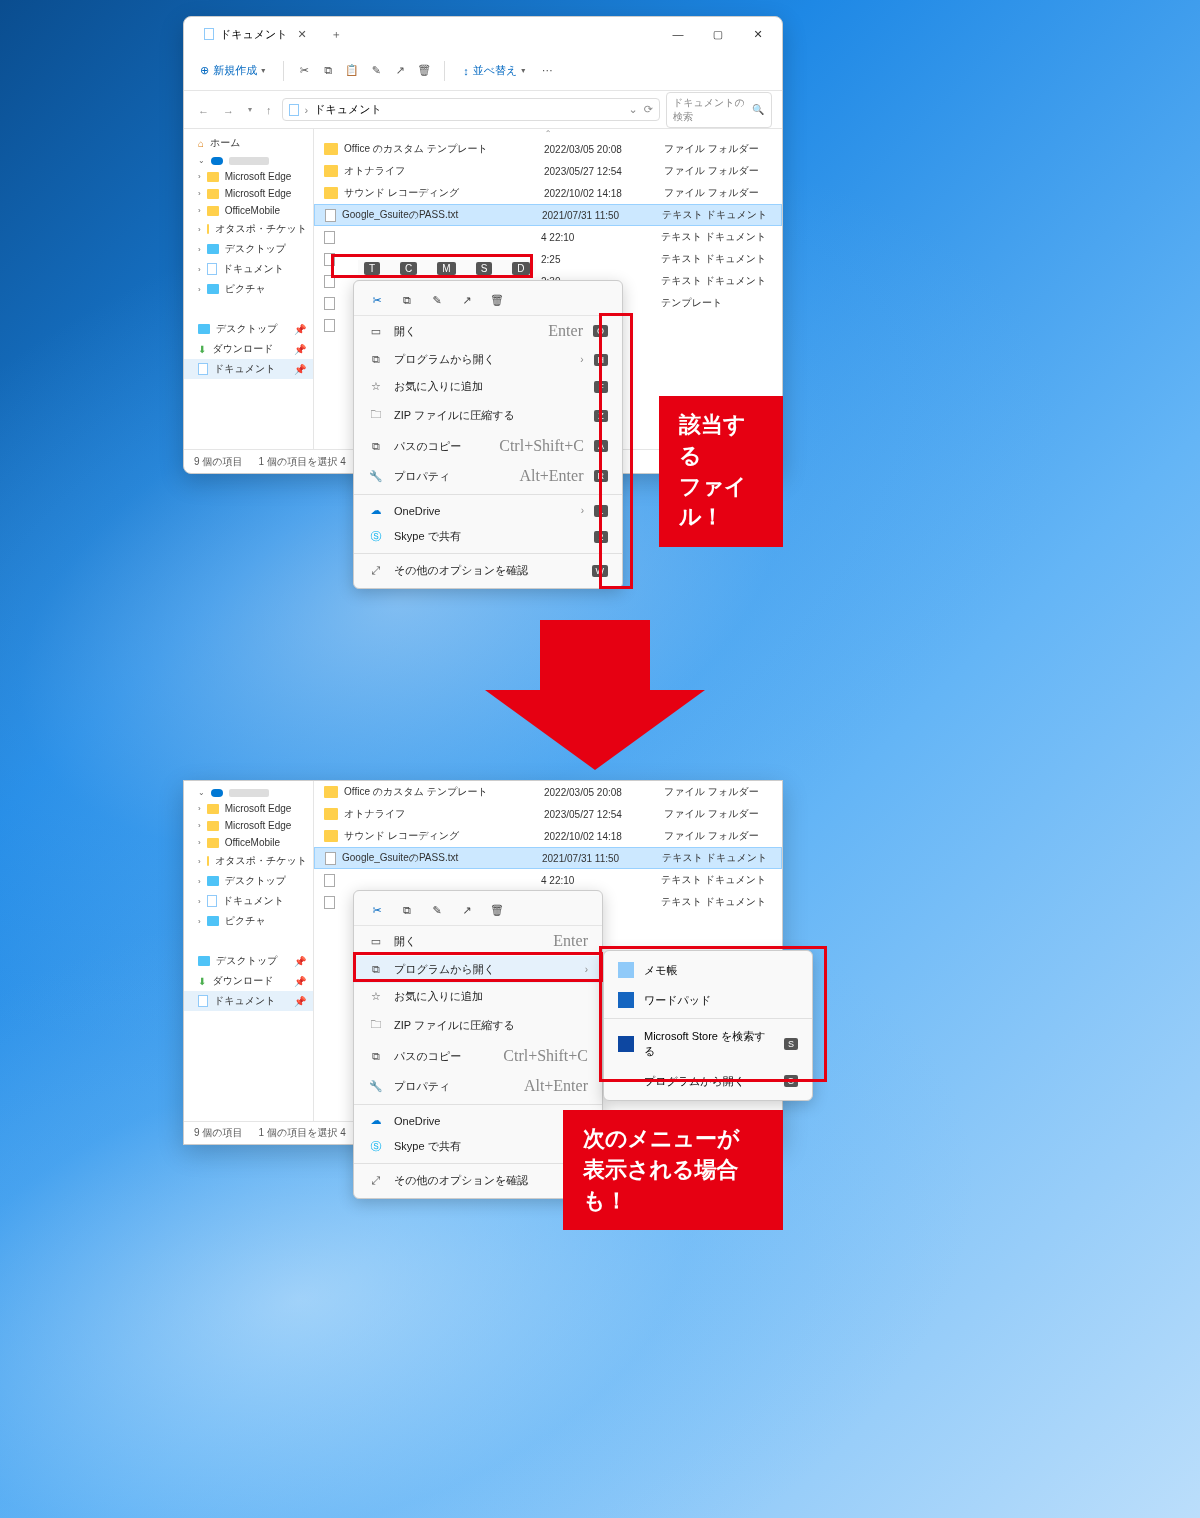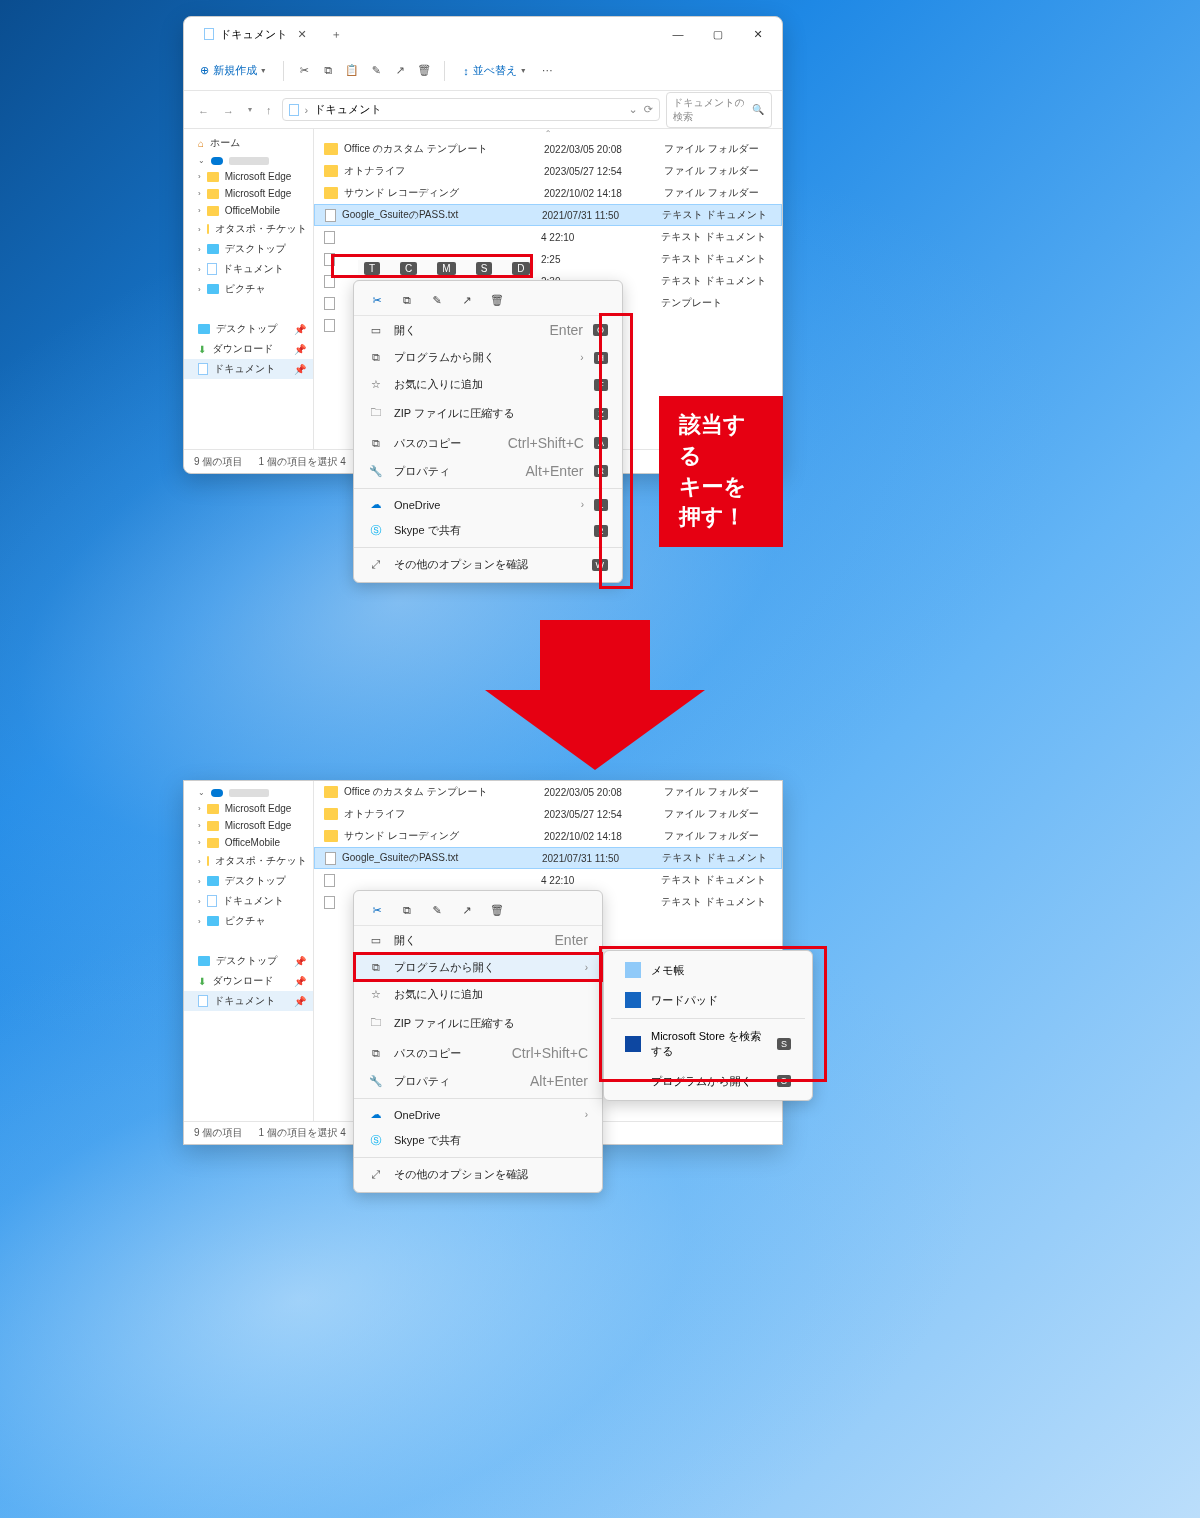--- a/index.html
+++ b/index.html
@@ -62,40 +62,40 @@
 .view-toggle { border: 1px solid #ccc; padding: 1px 4px; }
 
 
 .ctx-menu { position: absolute; background: #f9f9f9; border: 1px solid #ccc; border-radius: 6px; box-shadow: 0 4px 16px rgba(0,0,0,0.2); padding: 4px 0; font-size: 11px; min-width: 270px; z-index: 100; }
 .ctx-toolbar { display: flex; gap: 12px; padding: 6px 14px; border-bottom: 1px solid #e5e5e5; }
 .ctx-toolbar .ti { width: 18px; height: 18px; display: flex; align-items: center; justify-content: center; color: #444; }
 .ctx-item { display: flex; align-items: center; gap: 10px; padding: 6px 14px; color: #222; position: relative; }
 .ctx-item.highlighted { background: #e5f1fb; }
 .ctx-icon { width: 16px; display: flex; justify-content: center; color: #555; }
 .ctx-label { flex: 1; }
-.ctx-shortcut { color: #888; font-size: 14px; }
+.ctx-shortcut { color: #888; font-size: 16px; font-family: Liberation Serif, serif; }
 .ctx-key { background: #555; color: #fff; font-size: 9px; padding: 1px 4px; border-radius: 2px; min-width: 14px; text-align: center; }
 .ctx-arrow { color: #888; font-size: 10px; }
 .ctx-sep { height: 1px; background: #e0e0e0; margin: 3px 0; }
 
 
 .key-overlay { position: absolute; display: flex; gap: 20px; align-items: center; background: rgba(250,250,250,0.9); padding: 2px 6px; z-index: 101; }
 .key-chip { background: #555; color: #fff; font-size: 10px; padding: 1px 5px; border-radius: 2px; }
 
 
 .callout { position: absolute; background: #e60012; color: #fff; font-weight: bold; padding: 14px 20px; font-size: 22px; z-index: 200; line-height: 1.4; }
 .red-box { position: absolute; border: 3px solid #e60012; z-index: 150; pointer-events: none; }
 
 
 .big-arrow { position: absolute; left: 540px; top: 620px; z-index: 50; }
 .arrow-body { width: 110px; height: 70px; background: #e60012; }
 .arrow-triangle { width: 0; height: 0; border-left: 110px solid transparent; border-right: 110px solid transparent; border-top: 80px solid #e60012; margin-left: -55px; }
 
 
-.submenu { position: absolute; background: #f9f9f9; border: 1px solid #ccc; border-radius: 6px; box-shadow: 0 4px 16px rgba(0,0,0,0.2); padding: 4px 7px; font-size: 11px; min-width: 210px; z-index: 110; }
+.submenu { position: absolute; background: #f9f9f9; border: 1px solid #ccc; border-radius: 6px; box-shadow: 0 4px 16px rgba(0,0,0,0.2); padding: 4px 0; font-size: 11px; min-width: 210px; z-index: 110; }
 .sub-item { display: flex; align-items: center; gap: 10px; padding: 7px 14px; }
 .sub-icon { width: 16px; height: 16px; display: flex; align-items: center; justify-content: center; }
 </style>
 </head>
 <body>
 
 <div class="bg-swirl swirl1"></div>
 <div class="bg-swirl swirl2"></div>
 
 <div class="scene scene1">
@@ -360,21 +360,21 @@
     <div class="ctx-sep"></div>
     <div class="ctx-item">
         <span class="ctx-icon">⤢</span>
         <span class="ctx-label">その他のオプションを確認</span>
         <span class="ctx-key">W</span>
       </div>
   </div>
   <div class="red-box" style="left:416px;top:297px;width:34px;height:276px"></div>
 
   <div class="callout" style="left:476px;top:380px;white-space:pre-line">該当する
-キーを押す！</div>
+ファイル！</div>
 </div>
 
 <div class="big-arrow">
   <div class="arrow-body"></div>
   <div class="arrow-triangle"></div>
 </div>
 
 <div class="scene scene2">
   <div class="window" style="border-radius:0">
     <div class="body" style="min-height:340px">
@@ -559,13 +559,15 @@
         <span class="ctx-key">S</span>
       </div>
     <div class="sub-item">
         <span class="sub-icon"></span>
         <span style="flex:1">プログラムから開く</span>
         <span class="ctx-key">C</span>
       </div>
   </div>
   <div class="red-box" style="left:416px;top:166px;width:228px;height:136px"></div>
 
+  <div class="callout" style="left:380px;top:330px;white-space:pre-line">次のメニューが
+表示される場合も！</div>
 </div>
 
 </body></html>

